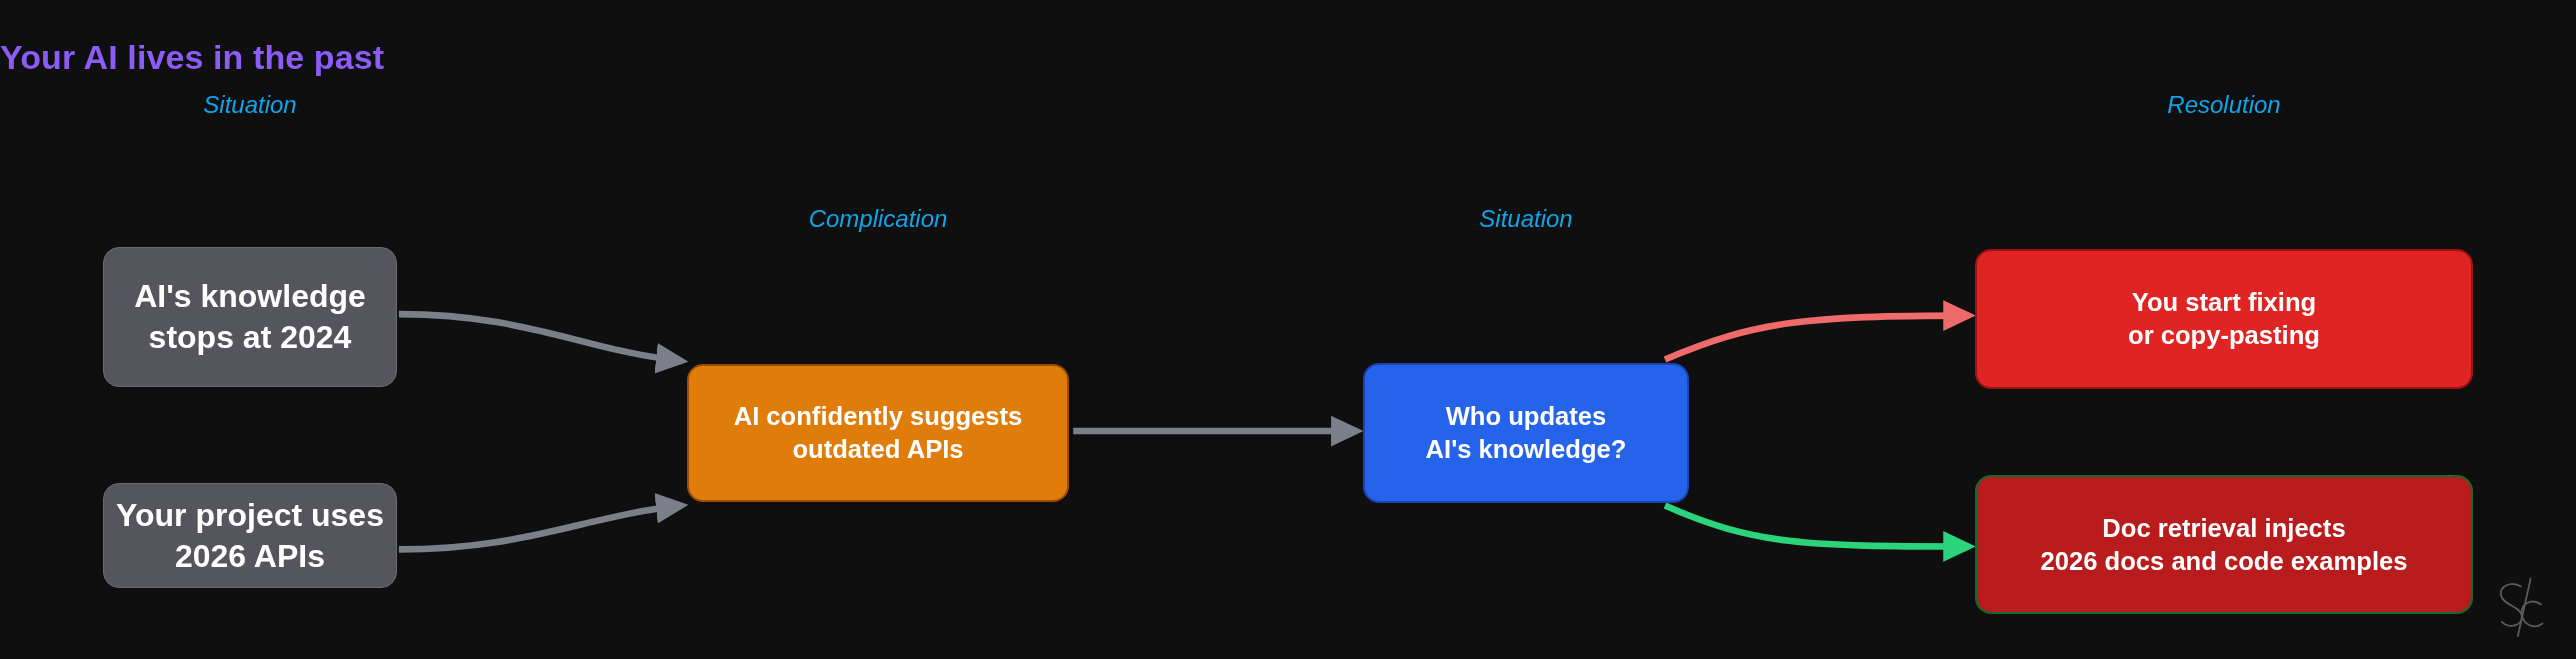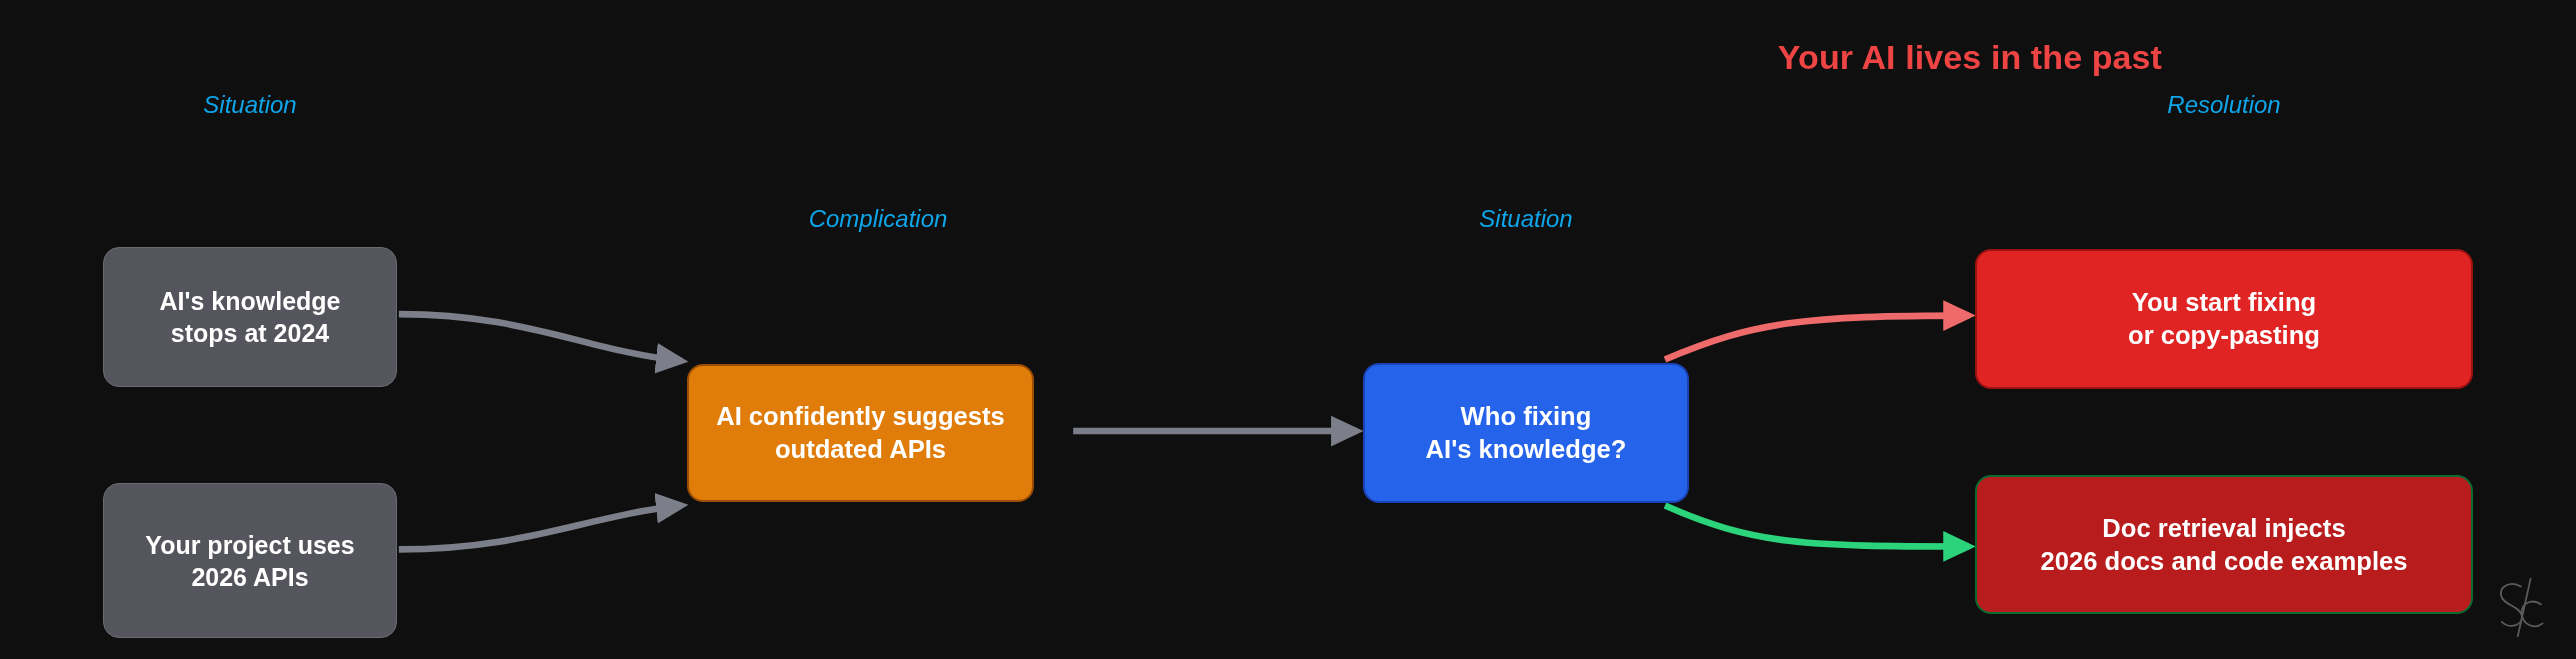--- a/index.html
+++ b/index.html
@@ -20,24 +20,24 @@
     left: 0; top: 0;
     width: 2576px;
     height: 659px;
     pointer-events: none;
   }
   .title {
     position: absolute;
     left: 0;
     top: 38px;
     width: 2162px;
-    text-align: right;
+    text-align: left;
     font-size: 34px;
     font-weight: bold;
-    color: #ef4444;
+    color: #8b5cf6;
     letter-spacing: 0.1px;
   }
   .stage-label {
     position: absolute;
     font-style: italic;
     font-size: 24px;
     color: #0ea5e9;
     text-align: center;
     white-space: nowrap;
     transform: translateX(-50%);
@@ -51,21 +51,21 @@
     text-align: center;
     color: #ffffff;
     font-weight: bold;
     line-height: 1.28;
     border-radius: 16px;
     white-space: pre-line;
   }
   .node-gray {
     background: #55555e;
     border: 1.5px solid #6b6b74;
-    font-size: 25px;
+    font-size: 32px;
   }
   .node-orange {
     background: #e07d0a;
     border: 2.9px solid #9c4d05;
     font-size: 25.6px;
   }
   .node-blue {
     background: #2563eb;
     border: 2.9px solid #1a43b5;
     font-size: 25.6px;
@@ -124,25 +124,25 @@
   <div id="labels">
       <div class="stage-label" style="left: 250px; top: 91px;">Situation</div>
       <div class="stage-label" style="left: 878px; top: 205px;">Complication</div>
       <div class="stage-label" style="left: 1526px; top: 205px;">Situation</div>
       <div class="stage-label" style="left: 2224px; top: 91px;">Resolution</div>
     </div>
 
   <div id="nodes">
       <div class="node node-gray" style="left: 103px; top: 247px; width: 294px; height: 140px; background: rgb(85, 85, 94); border-color: rgb(107, 107, 116);"><span>AI's knowledge
 stops at 2024</span></div>
-      <div class="node node-gray" style="left: 103px; top: 483px; width: 294px; height: 155px; background: rgb(85, 85, 94); border-color: rgb(107, 107, 116);"><span>Your project uses
+      <div class="node node-gray" style="left: 103px; top: 483px; width: 294px; height: 105px; background: rgb(85, 85, 94); border-color: rgb(107, 107, 116);"><span>Your project uses
 2026 APIs</span></div>
-      <div class="node node-orange" style="left: 687px; top: 364px; width: 347px; height: 138px; background: rgb(224, 125, 10); border-color: rgb(156, 77, 5);"><span>AI confidently suggests
+      <div class="node node-orange" style="left: 687px; top: 364px; width: 382px; height: 138px; background: rgb(224, 125, 10); border-color: rgb(156, 77, 5);"><span>AI confidently suggests
 outdated APIs</span></div>
-      <div class="node node-blue" style="left: 1363px; top: 363px; width: 326px; height: 140px; background: rgb(37, 99, 235); border-color: rgb(26, 67, 181);"><span>Who fixing
+      <div class="node node-blue" style="left: 1363px; top: 363px; width: 326px; height: 140px; background: rgb(37, 99, 235); border-color: rgb(26, 67, 181);"><span>Who updates
 AI's knowledge?</span></div>
       <div class="node node-red" style="left: 1975px; top: 249px; width: 498px; height: 140px; background: rgb(224, 36, 36); border-color: rgb(158, 18, 18);"><span>You start fixing
 or copy-pasting</span></div>
       <div class="node node-green" style="left: 1975px; top: 475px; width: 498px; height: 139px; background: #b91c1c; border-color: rgb(12, 107, 48);"><span>Doc retrieval injects
 2026 docs and code examples</span></div>
     </div>
 
   <svg class="watermark" viewBox="0 0 100 100" xmlns="http://www.w3.org/2000/svg">
     <path d="M45 22 C 32 14, 18 22, 20 33 C 22 45, 44 46, 46 58 C 48 70, 32 76, 21 66" fill="none" stroke="#9a9a9a" stroke-width="2.2" stroke-linecap="round"></path>
     <path d="M70 44 C 58 36, 44 44, 46 57 C 48 70, 62 76, 72 68" fill="none" stroke="#9a9a9a" stroke-width="2.2" stroke-linecap="round"></path>

